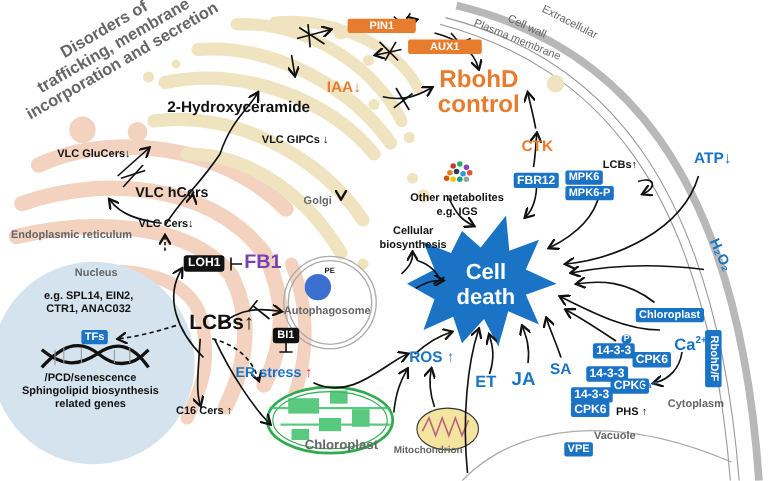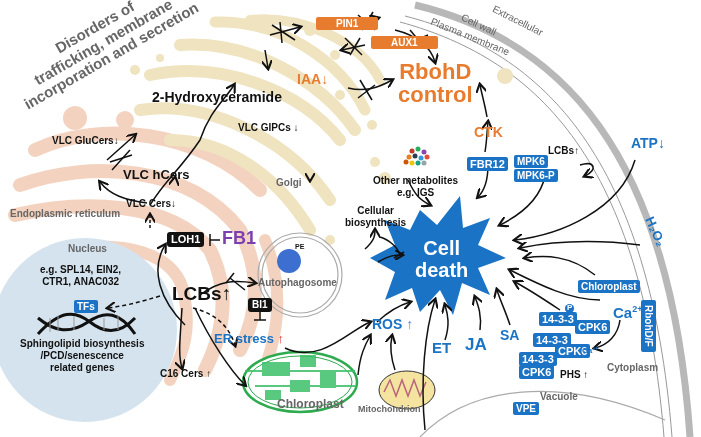--- a/index.html
+++ b/index.html
@@ -220,22 +220,22 @@
 <div class="blackbox" style="left:167px;top:232px;">LOH1</div>
 <div class="t purple" style="left:222px;top:229px;font-size:18px;text-align:right;">FB1</div>
 <div class="t gray" style="left:68px;top:244px;font-size:10px;">Nucleus</div>
 <div class="t center" style="left:40px;top:264px;font-size:10px;line-height:1.2;">
   <div>e.g. SPL14, EIN2,</div>
   <div>CTR1, ANAC032</div>
 </div>
 <div class="t" style="left:172px;top:284px;font-size:19px;"><span>LCBs</span><span>↑</span></div>
 <div class="box" style="left:74px;top:300px;font-size:10px;">TFs</div>
 <div class="t center" style="left:20px;top:338px;font-size:10px;line-height:1.2;">
+  <div>/PCD/senescence</div>
   <div>Sphingolipid  biosynthesis</div>
-  <div>/PCD/senescence</div>
   <div>related genes</div>
 </div>
 <div class="blackbox" style="left:248px;top:298px;font-size:10px;">BI1</div>
 <div class="t blue" style="left:214px;top:332px;font-size:13px;"><span>ER stress</span> <span style="color:#e02020;">↑</span></div>
 <div class="t" style="left:160px;top:369px;font-size:10px;"><span>C16 Cers</span> <span>↑</span></div>
 
 <div class="t" style="left:295px;top:243px;font-size:7px;">PE</div>
 <div class="t" style="left:277px;top:256px;font-size:9px;color:#fff;padding-left:30px;">ATG8</div>
 <div class="t gray" style="left:258px;top:278px;font-size:10px;">Autophagosome</div>
 <div class="t center" style="left:345px;top:205px;font-size:10px;line-height:1.2;">

